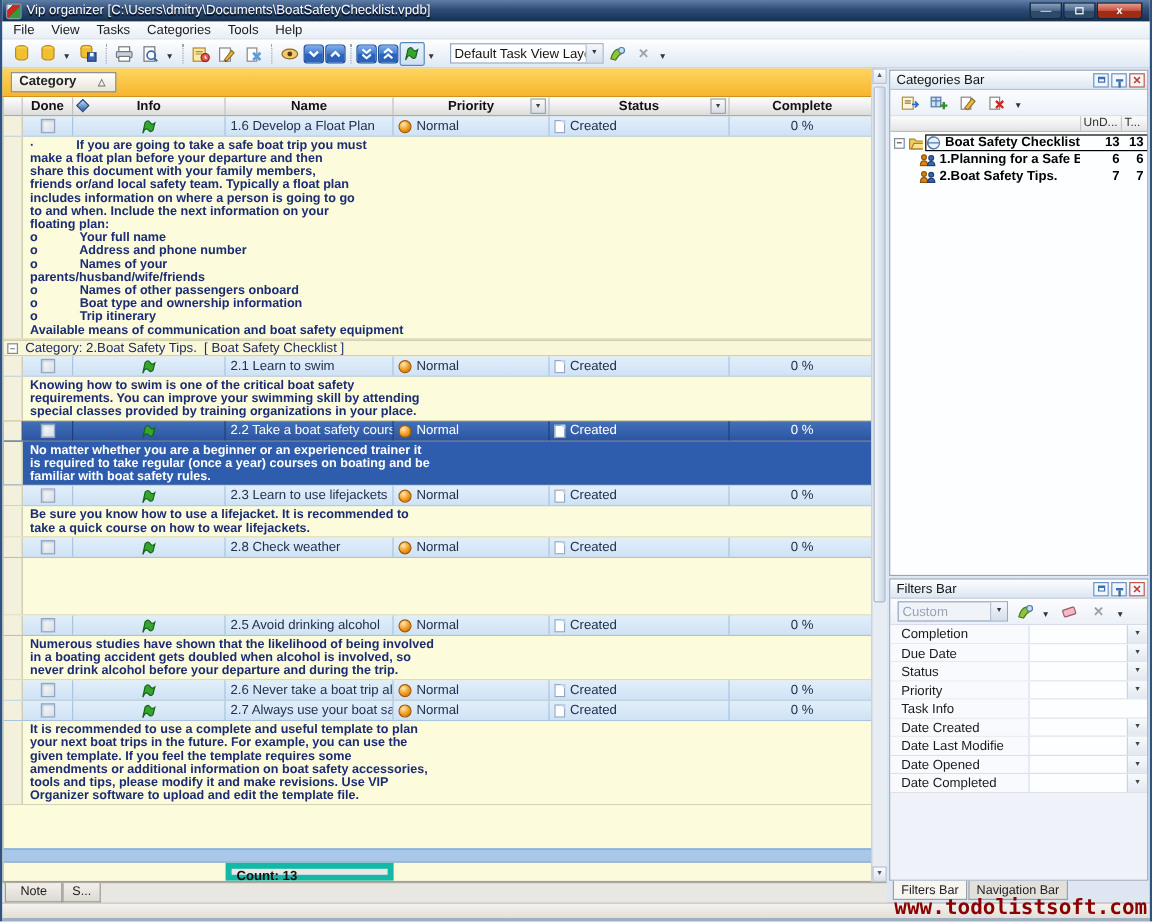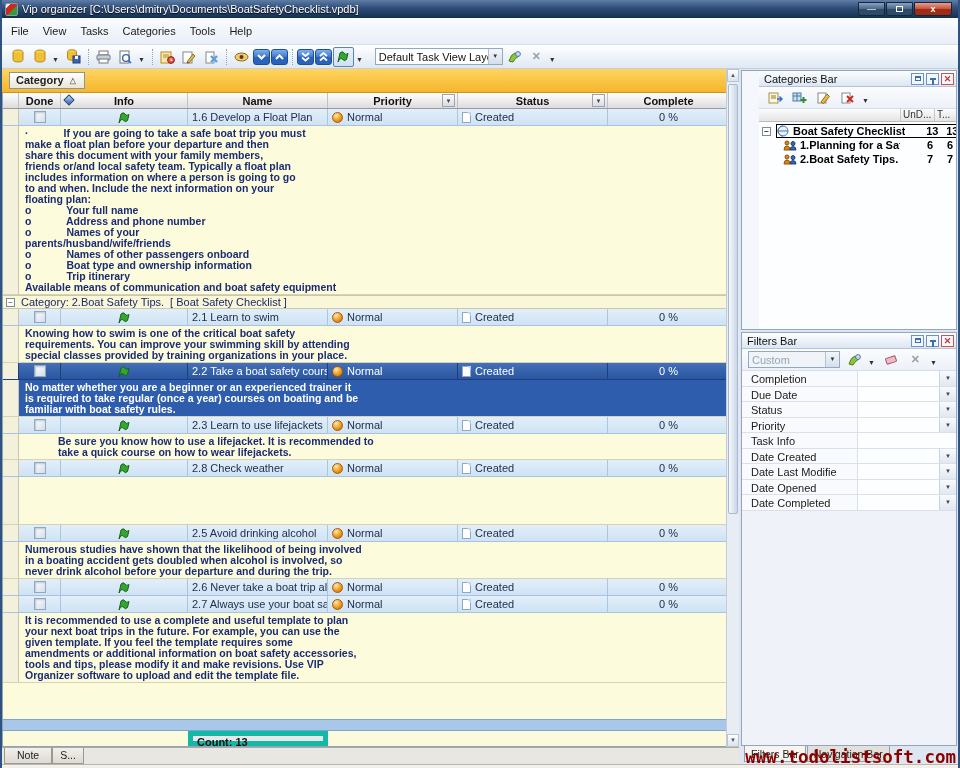--- a/index.html
+++ b/index.html
@@ -9,39 +9,39 @@
   
   #window { width: 960px; height: 768px; border-left: 2px solid #2F5380; border-right: 2px solid #2F5380; position: relative; display: flex; flex-direction: column; background: #EDF1F8; }
   .titlebar { height: 18px; background: linear-gradient(#5F7EA6 0%, #2E4C77 45%, #14304F 100%); display: flex; align-items: center; color: #fff; padding-left: 3px; flex: 0 0 auto; }
   .app-icon { width: 13px; height: 13px; margin-right: 4px; border-radius: 2px; background: linear-gradient(135deg,#e8e8e8 20%, #cc2a1e 20% 55%, #2f9e3a 55%); border: 1px solid #8899AA; }
   .title-text { font-size: 11px; text-shadow: 0 1px 1px #000; white-space: nowrap; }
   .win-buttons { margin-left: auto; display: flex; margin-right: 6px; }
   .win-btn { width: 27px; height: 14px; border: 1px solid #12263D; border-radius: 0 0 3px 3px; background: linear-gradient(#89A2BE,#4A6688 50%,#2D4A6B 50%); color:#fff; font-size: 9px; line-height: 12px; text-align: center; margin-left: 1px; }
   .win-btn.close { width: 38px; background: linear-gradient(#E89C8E,#C4513C 50%,#A02C16 50%); font-weight: bold; }
   .win-btn .restore-glyph { display:inline-block; width:7px; height:6px; border:1px solid #fff; margin-top:3px; }
 
-  .menubar { height: 27px; background: linear-gradient(#FAFCFE,#E9EFF8); display: flex; align-items: center; padding-left: 2px; border-bottom: 1px solid #D7DEE8; flex: 0 0 auto; }
+  .menubar { height: 15px; background: linear-gradient(#FAFCFE,#E9EFF8); display: flex; align-items: center; padding-left: 2px; border-bottom: 1px solid #D7DEE8; flex: 0 0 auto; }
   .menu-item { padding: 0 7px; color: #1a1a1a; }
 
   .toolbar { height: 24px; background: linear-gradient(#FFFFFF,#DFE8F4); display: flex; align-items: center; padding-left: 5px; gap: 1px; flex: 0 0 auto; border-bottom: 1px solid #C8CFDA; }
   .tbtn { width: 21px; height: 20px; display: flex; align-items: center; justify-content: center; border-radius: 2px; }
   .tbtn.pressed { border: 1px solid #5B83B6; background: linear-gradient(#EAF2FC,#CFE0F4); }
   .tsep { width: 1px; height: 16px; border-left: 1px dotted #98A4B5; margin: 0 3px; }
   .tdrop { font-size: 7px; color: #333; padding: 6px 3px 0 1px; }
   .blue-btn { width: 17px; height: 16px; border: 1px solid #1D4E9A; border-radius: 3px; background: linear-gradient(#7FB0EC,#3E77CC 50%,#2A62BC 50%); display:flex; align-items:center; justify-content:center; }
   .combo { width: 128px; height: 17px; background: #fff; border: 1px solid #93A8C4; display: flex; align-items: center; margin-left: 8px; }
   .combo .combo-text { flex: 1; padding-left: 3px; font-size: 11px; color: #111; white-space: nowrap; overflow: hidden; }
   .combo .combo-btn { width: 14px; height: 15px; background: linear-gradient(#F4F7FB,#D4DEEB); border-left: 1px solid #B3C2D6; text-align: center; font-size: 6px; line-height: 15px; color: #333; }
   .gray-x { color: #9AA3AE; font-weight: bold; font-size: 11px; }
 
   
   .main { flex: 0 0 695px; display: flex; }
   .left-col { width: 741px; display: flex; flex-direction: column; position: relative; }
   .groupby-bar { height: 24px; width: 728px; background: linear-gradient(#FDD55F,#F6B62D); border-bottom: 1px solid #CE9420; display: flex; align-items: center; padding-left: 7px; }
-  .group-field-btn { background: linear-gradient(#FFFFFF,#E9E5D7); border: 1px solid #8E9299; padding: 1px 8px 2px 6px; font-weight: bold; color: #222; display:flex; align-items:center; gap:6px; }
+  .group-field-btn { background: linear-gradient(#FFFFFF,#E9E5D7); border: 1px solid #8E9299; padding: 1px 8px 2px 6px; font-weight: bold; color: #222; display:flex; align-items:center; gap:18px; }
   .sort-glyph { font-size: 8px; color: #777; }
 
   .grid { width: 728px; height: 654px; border: 1px solid #8FA2B8; border-top: none; background: #FCFBDC; display: flex; flex-direction: column; overflow: hidden; }
   .grid-hdr { height: 16px; display: flex; background: linear-gradient(#FFFFFF,#DCDCDC); border-bottom: 1px solid #9A9A9A; font-weight: bold; color: #111; flex: 0 0 auto; }
   .grid-hdr > div { border-right: 1px solid #C2C2C2; display:flex; align-items:center; justify-content:center; font-size: 11px; position: relative; }
   .hdr-diamond { width: 8px; height: 8px; transform: rotate(45deg); background: linear-gradient(135deg,#BFE0FA,#2B5CA8); border: 1px solid #1B4070; position:absolute; left: 4px; top: 3px; }
   .hdr-filter { position: absolute; right: 2px; top: 1px; width: 13px; height: 13px; border: 1px solid #9AA4B2; background: linear-gradient(#FDFDFD,#D8DCE2); font-size: 6px; line-height: 12px; text-align: center; color: #444; }
 
   .c-gutter { width: 16px; } .c-done { width: 42px; } .c-info { width: 127px; } .c-name { width: 140px; } .c-prio { width: 130px; } .c-status { width: 150px; } .c-comp { width: 121px; text-align: right; }
 
@@ -77,21 +77,21 @@
   .scroll-thumb { margin: 2px 1px; height: 430px; background: linear-gradient(90deg,#F4F8FC,#C9D6E6); border: 1px solid #A9B8CC; border-radius: 2px; }
   .scroll-spacer { flex: 1; }
 
   .note-tabs { height: 17px; display: flex; align-items: flex-start; background: #E9E7E2; border-top: 1px solid #AAAAA2; padding-left: 2px; }
   .ltab { height: 16px; padding: 1px 12px; background: linear-gradient(#F2F0EB,#DDDAD2); border: 1px solid #9A9A92; border-top: none; font-size: 10.5px; color: #222; }
   .ltab.small { padding: 1px 7px; }
 
   
   .dock { width: 219px; background: #DEE6F2; display: flex; flex-direction: column; padding: 1px 1px 0 2px; }
   .panel { border: 1px solid #93A6BE; background: #F4F7FB; display: flex; flex-direction: column; overflow: hidden; }
-  .panel.categories { height: 260px; flex: 0 0 auto; padding-left: 17px; }
+  .panel.categories { height: 422px; flex: 0 0 auto; }
   .panel.filters { flex: 1; margin-top: 2px; }
   .panel-title { height: 16px; background: linear-gradient(#FDFEFF,#DCE6F2); border-bottom: 1px solid #B6C3D4; display: flex; align-items: center; padding: 0 2px 0 5px; color: #111; flex: 0 0 auto; }
   .ptitle-btns { margin-left: auto; display: flex; gap: 2px; }
   .pbtn { width: 13px; height: 12px; border: 1px solid #6E93C2; background: #F2F7FD; display:flex; align-items:center; justify-content:center; }
   .pbtn .inner-sq { width: 6px; height: 5px; border: 1px solid #3A6FB0; border-top-width: 2px; }
   .pbtn .pin-head { width: 6px; height: 2px; background:#3A6FB0; position:relative; }
   .pbtn .pin-head::after { content:""; position:absolute; left:2px; top:2px; width:2px; height:5px; background:#3A6FB0; }
   .pbtn.close-p { border-color: #C2574E; color: #C0392B; font-weight: bold; font-size: 9px; }
 
   .panel-toolbar { height: 22px; display: flex; align-items: center; gap: 3px; padding-left: 6px; background: linear-gradient(#FBFCFE,#ECF1F8); border-bottom: 1px solid #D4DDE9; flex: 0 0 auto; }
@@ -413,21 +413,21 @@
           <div class="c-prio">
               <span class="prio-dot"></span>
               <span>Normal</span>
             </div>
           <div class="c-status">
               <span class="page-icon"></span>
               <span>Created</span>
             </div>
           <div class="c-comp" style="border-right:none;">0 %</div>
         </div>
-        <div class="desc-row" style="height:26px;gap:33px;">
+        <div class="desc-row" style="height:26px;">
           <div class="c-gutter"></div>
           <div class="desc-text">Be sure you know how to use a lifejacket. It is recommended to
 take a quick course on how to wear lifejackets.</div>
         </div>
 
         <div class="task-row">
           <div class="c-gutter"></div>
           <div class="c-done">
               <span class="checkbox"></span>
             </div>

